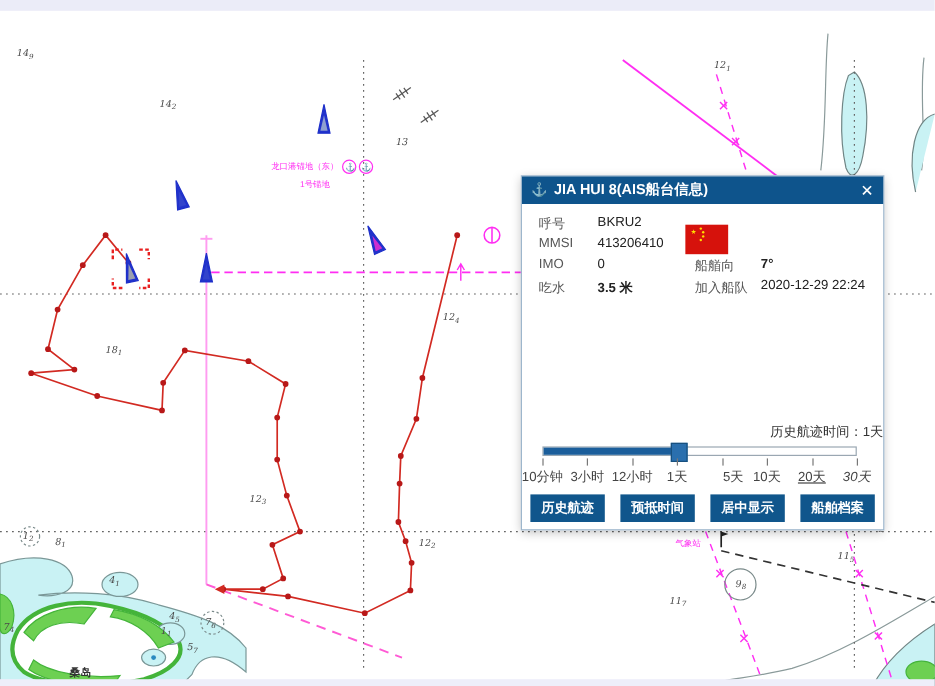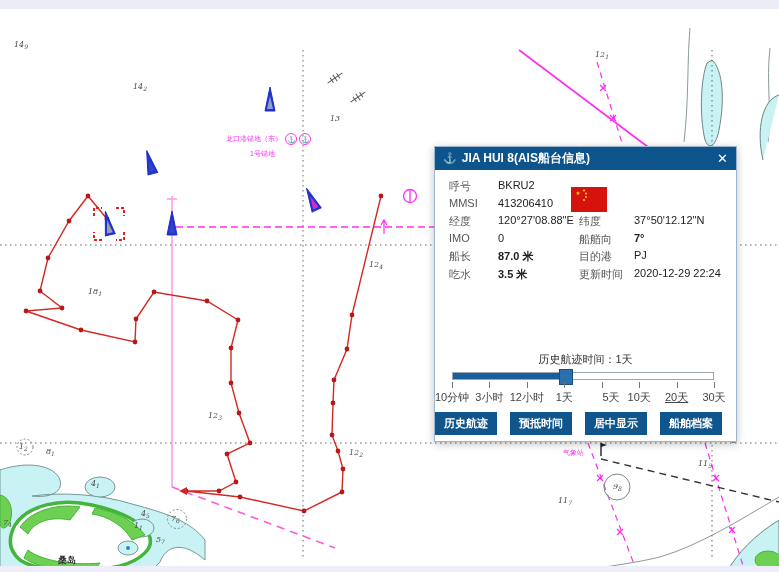--- a/index.html
+++ b/index.html
@@ -18,31 +18,31 @@
   #close-btn{color:#fff;font-size:13px;cursor:pointer;line-height:1;}
   #info-grid{position:absolute;left:0;top:32px;width:100%;}
   .irow{position:relative;height:17.5px;}
   .irow .l1{position:absolute;left:14px;color:#555;}
   .irow .v1{position:absolute;left:63px;color:#222;}
   .irow .l2{position:absolute;left:144px;color:#555;}
   .irow .v2{position:absolute;left:199px;color:#222;}
   .strong{font-weight:bold;}
   #flag{position:absolute;left:136px;top:40px;}
   #slider-zone{position:absolute;left:0;top:205px;width:100%;}
-  #slider-label{text-align:center;color:#333;font-size:11px;}
+  #slider-label{text-align:right;color:#333;font-size:11px;}
   #slider-track{position:absolute;left:17px;top:20px;width:262px;height:8px;background:#fff;
                 border:1px solid #9aa7b2;box-sizing:border-box;}
   #slider-fill{position:absolute;left:0;top:0;height:100%;background:#1b5e9b;}
   #slider-handle{position:absolute;top:-4px;width:12px;height:14px;background:#2a6fae;
                  border:1px solid #17507f;}
   #slider-ticks{position:absolute;left:17px;top:30px;width:262px;height:8px;}
   .tickmark{position:absolute;top:0;width:1px;height:6px;background:#777;}
   #slider-ticklabels{position:absolute;left:0;top:38px;width:100%;height:12px;font-size:11px;color:#444;}
   .ticklabel{position:absolute;transform:translateX(-50%);white-space:nowrap;}
-  #btn-row{position:absolute;left:0;top:265px;width:100%;display:flex;gap:13px;}
+  #btn-row{position:absolute;left:0;top:265px;width:100%;display:flex;justify-content:center;gap:13px;}
   .act-btn{background:#10568c;color:#fff;border:none;font-size:11px;font-weight:bold;
            padding:4px 9px;cursor:pointer;font-family:"Liberation Sans",sans-serif;}
   
   .sounding{font-family:"DejaVu Serif",serif;font-style:italic;fill:#4a4a4a;font-size:8px;}
   .soundsub{font-size:6px;}
   .magtext{fill:#ff2ef2;font-size:7px;}
   .placename{fill:#333;font-size:9px;font-weight:bold;}
 </style>
 </head>
 <body>
@@ -209,41 +209,29 @@
     <div id="info-grid">
         <div class="irow">
           <span class="l1">呼号</span>
           <span class="v1">BKRU2</span>
         </div>
         <div class="irow">
           <span class="l1">MMSI</span>
           <span class="v1">413206410</span>
         </div>
         <div class="irow">
-          <span class="l1">经度</span>
-          <span class="v1">120°27'08.88"E</span>
-          <span class="l2">纬度</span>
-          <span class="v2">37°50'12.12"N</span>
-        </div>
-        <div class="irow">
           <span class="l1">IMO</span>
           <span class="v1">0</span>
           <span class="l2">船艏向</span>
           <span class="v2 strong">7°</span>
         </div>
         <div class="irow">
-          <span class="l1">船长</span>
-          <span class="v1 strong">87.0 米</span>
-          <span class="l2">目的港</span>
-          <span class="v2">PJ</span>
-        </div>
-        <div class="irow">
           <span class="l1">吃水</span>
           <span class="v1 strong">3.5 米</span>
-          <span class="l2">更新时间</span>
+          <span class="l2">加入船队</span>
           <span class="v2">2020-12-29 22:24</span>
         </div>
       </div>
 
     <svg id="flag" width="36" height="25">
       <rect width="36" height="25" fill="#d6120c"></rect>
       <g fill="#ffde00">
         <path d="M7 4 l1.3 4.1 -3.5-2.6 4.4 0 -3.5 2.6 Z"></path>
         <circle cx="13" cy="3.5" r="1"></circle>
           <circle cx="15" cy="6.5" r="1"></circle>
@@ -269,21 +257,21 @@
           <div class="tickmark" style="left: 262px;"></div>
         </div>
       <div id="slider-ticklabels">
           <span class="ticklabel" style="left: 17px;">10分钟</span>
           <span class="ticklabel" style="left: 54.4286px;">3小时</span>
           <span class="ticklabel" style="left: 91.8571px;">12小时</span>
           <span class="ticklabel" style="left: 129.286px;">1天</span>
           <span class="ticklabel" style="left: 176px;">5天</span>
           <span class="ticklabel" style="left: 204.143px;">10天</span>
           <span class="ticklabel" style="left: 241.571px; text-decoration: underline;">20天</span>
-          <span class="ticklabel" style="left: 279px;">30天</span>
+          <span class="ticklabel" style="left: 279px; font-style: italic;">30天</span>
         </div>
     </div>
 
     <div id="btn-row">
         <button class="act-btn">历史航迹</button>
         <button class="act-btn">预抵时间</button>
         <button class="act-btn">居中显示</button>
         <button class="act-btn">船舶档案</button>
       </div>
   </div>

